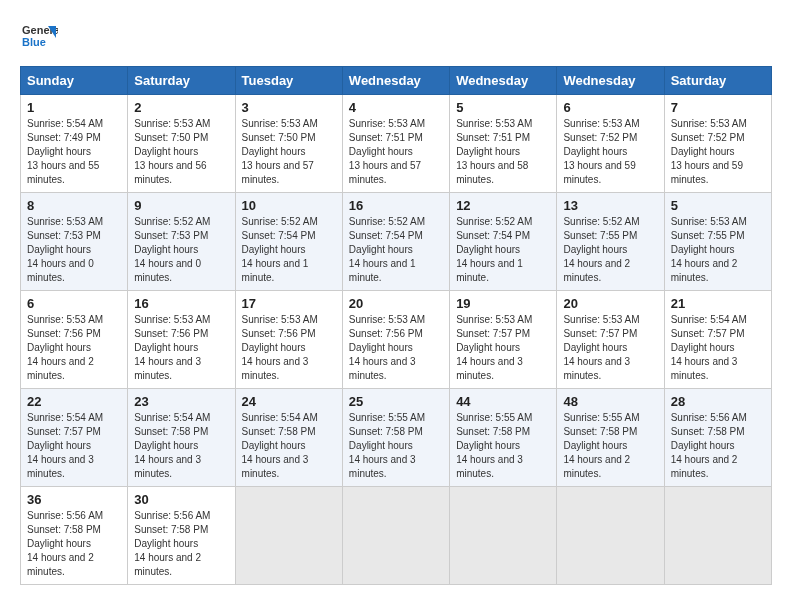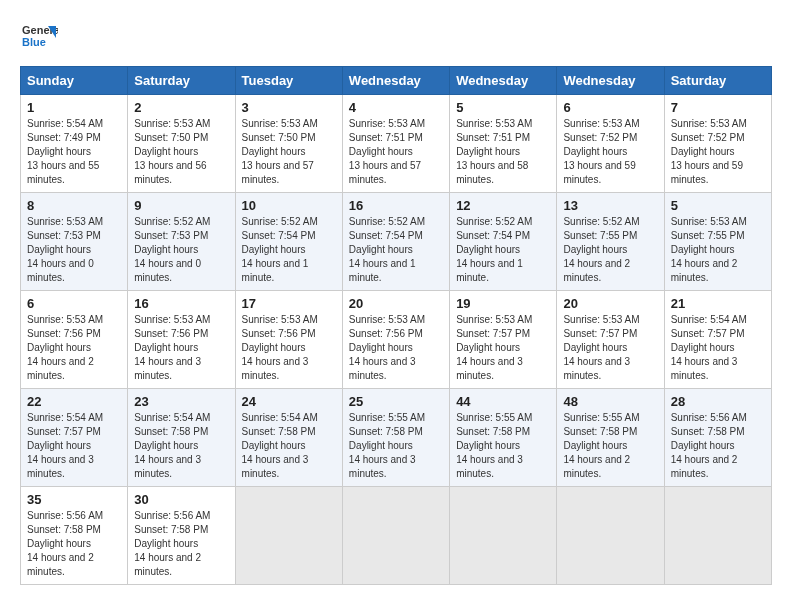--- a/index.html
+++ b/index.html
@@ -235,21 +235,21 @@
             <div class="day-num">48</div>
             <div class="day-info">Sunrise: 5:55 AM<br>Sunset: 7:58 PM<br>Daylight hours<br>14 hours and 2 minutes.</div>
           </td>
           <td>
             <div class="day-num">28</div>
             <div class="day-info">Sunrise: 5:56 AM<br>Sunset: 7:58 PM<br>Daylight hours<br>14 hours and 2 minutes.</div>
           </td>
         </tr>
         <tr>
           <td>
-            <div class="day-num">35</div>
+            <div class="day-num">36</div>
             <div class="day-info">Sunrise: 5:56 AM<br>Sunset: 7:58 PM<br>Daylight hours<br>14 hours and 2 minutes.</div>
           </td>
           <td>
             <div class="day-num">30</div>
             <div class="day-info">Sunrise: 5:56 AM<br>Sunset: 7:58 PM<br>Daylight hours<br>14 hours and 2 minutes.</div>
           </td>
           <td class="empty"></td>
           <td class="empty"></td>
           <td class="empty"></td>
           <td class="empty"></td>

